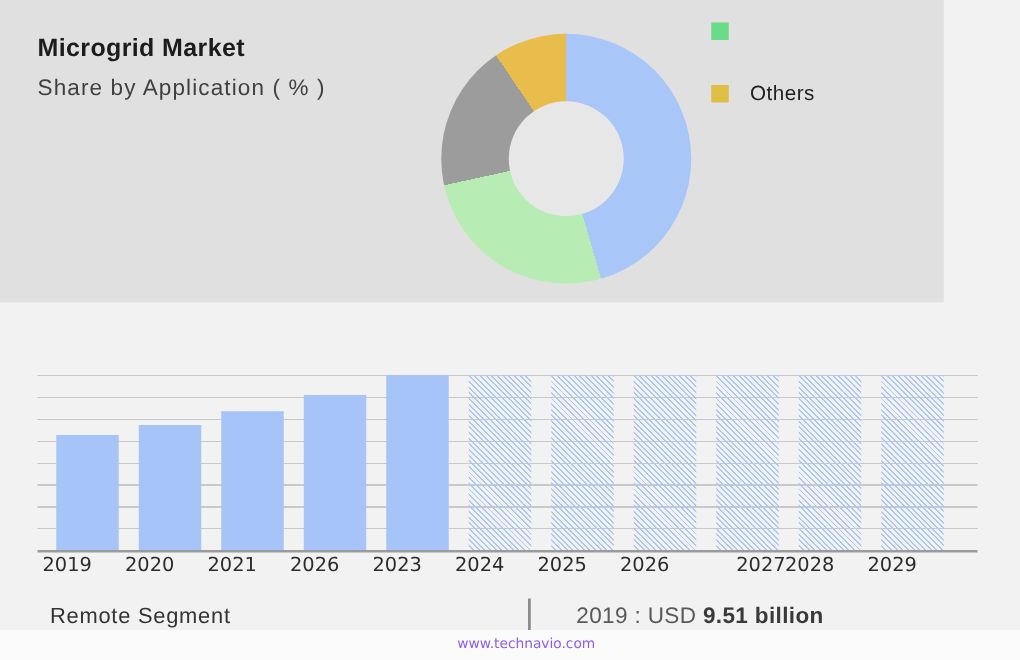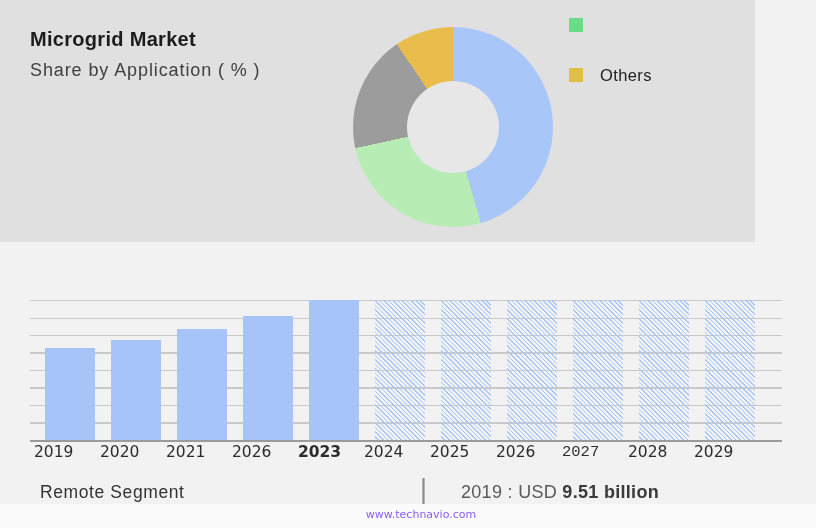--- a/index.html
+++ b/index.html
@@ -77,25 +77,25 @@
         <div class="bar" style="left: 477px; height: 140px; background-image: repeating-linear-gradient(45deg, transparent 0px, transparent 2.1px, rgb(169, 199, 247) 2.1px, rgb(169, 199, 247) 3.2px);"></div>
         <div class="bar" style="left: 543px; height: 140px; background-image: repeating-linear-gradient(45deg, transparent 0px, transparent 2.1px, rgb(169, 199, 247) 2.1px, rgb(169, 199, 247) 3.2px);"></div>
         <div class="bar" style="left: 609px; height: 140px; background-image: repeating-linear-gradient(45deg, transparent 0px, transparent 2.1px, rgb(169, 199, 247) 2.1px, rgb(169, 199, 247) 3.2px);"></div>
         <div class="bar" style="left: 675px; height: 140px; background-image: repeating-linear-gradient(45deg, transparent 0px, transparent 2.1px, rgb(169, 199, 247) 2.1px, rgb(169, 199, 247) 3.2px);"></div>
       </div>
     <div class="x-labels">
         <div class="x-label" style="left: 4px;">2019</div>
         <div class="x-label" style="left: 70px;">2020</div>
         <div class="x-label" style="left: 136px;">2021</div>
         <div class="x-label" style="left: 202px;">2026</div>
-        <div class="x-label" style="left: 268px; font-weight: bold;">2023</div>
+        <div class="x-label" style="left: 268px;">2023</div>
         <div class="x-label" style="left: 334px;">2024</div>
         <div class="x-label" style="left: 400px;">2025</div>
         <div class="x-label" style="left: 466px;">2026</div>
-        <div class="x-label" style="left: 532px; font-family: Liberation Mono, monospace;">2027</div>
+        <div class="x-label" style="left: 559px;">2027</div>
         <div class="x-label" style="left: 598px;">2028</div>
         <div class="x-label" style="left: 664px;">2029</div>
       </div>
 
     <div class="segment-label">Remote Segment</div>
     <div class="pipe">|</div>
     <div class="value-line"><span>2019 : USD </span><span class="value-bold">9.51 billion</span></div>
 
     <div class="footer-strip"></div>
     <div class="website">www.technavio.com</div>

